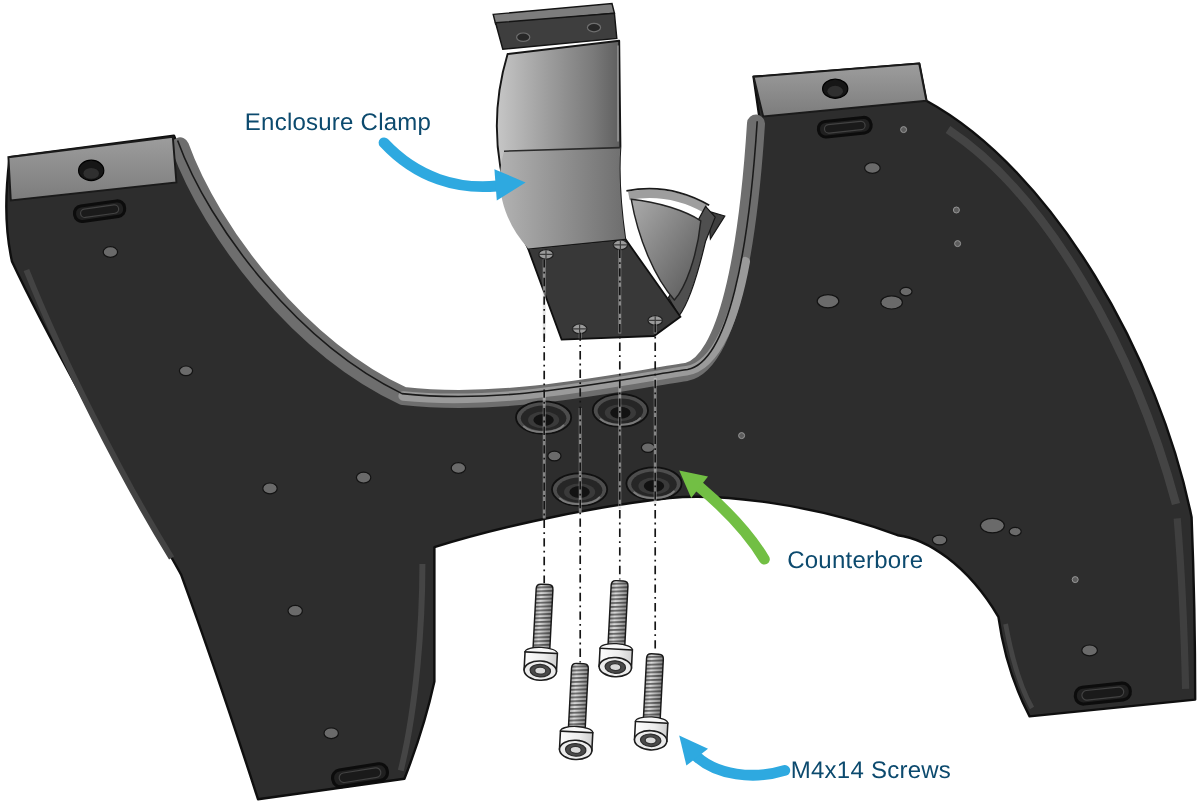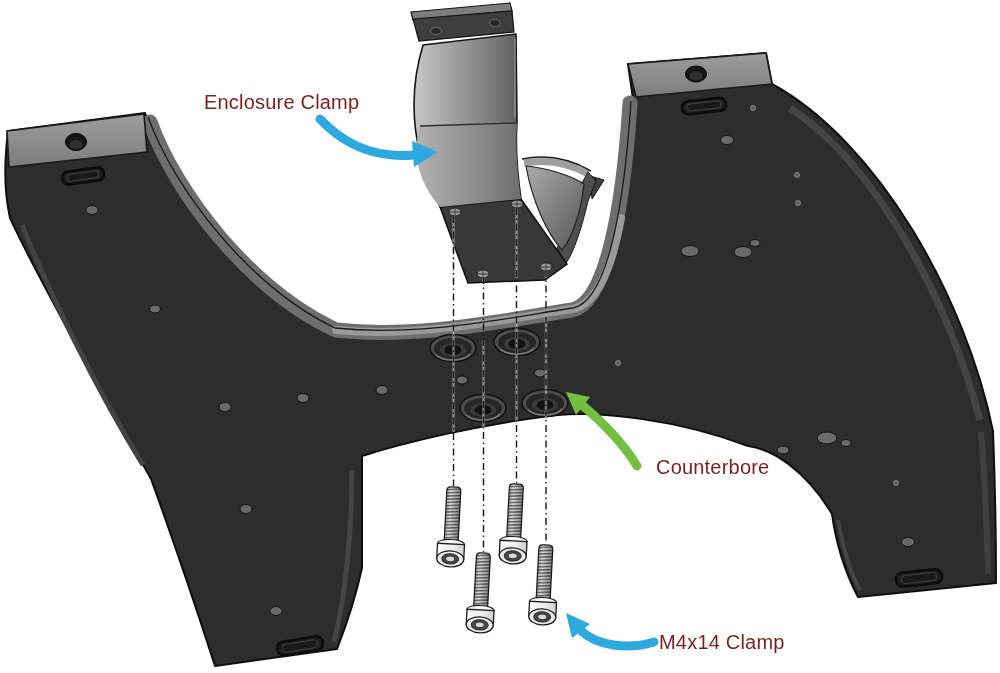--- a/index.html
+++ b/index.html
@@ -2,21 +2,21 @@
 <html><head>
 <meta charset="utf-8">
 <style>
   html,body{margin:0;padding:0;background:#ffffff;}
   .stage{
     position:relative;width:1000px;height:673px;background:#ffffff;
     font-family:"Liberation Sans", sans-serif;overflow:hidden;
   }
   .stage svg{position:absolute;left:0;top:0;}
   .callout{
-    position:absolute;color:#7f1d1d;font-size:20px;line-height:22px;
+    position:absolute;color:#0c4a6e;font-size:20px;line-height:22px;
     white-space:nowrap;letter-spacing:0.2px;
   }
   .lbl-clamp{left:204px;top:91px;}
   .lbl-counterbore{left:656px;top:456px;}
   .lbl-screws{left:659px;top:631px;}
 </style>
 </head>
 <body>
 
 <div class="stage">
@@ -266,14 +266,14 @@
       <path d="M 637,466 C 622,441 601,421 582,405" fill="none" stroke-width="9" stroke-linecap="round" stroke="#72BF44"></path>
       <polygon points="566,392 590,397 576,415" fill="#72BF44"></polygon>
 
       <path d="M 654,642 C 628,650 597,646 580,630" fill="none" stroke-width="9" stroke-linecap="round" stroke="#2EA9E0"></path>
       <polygon points="566,613 590,624 572,638" fill="#2EA9E0"></polygon>
     </g>
   </svg>
 
   <div class="callout lbl-clamp">Enclosure Clamp</div>
   <div class="callout lbl-counterbore">Counterbore</div>
-  <div class="callout lbl-screws">M4x14 Clamp</div>
+  <div class="callout lbl-screws">M4x14 Screws</div>
 </div>
 
 </body></html>

